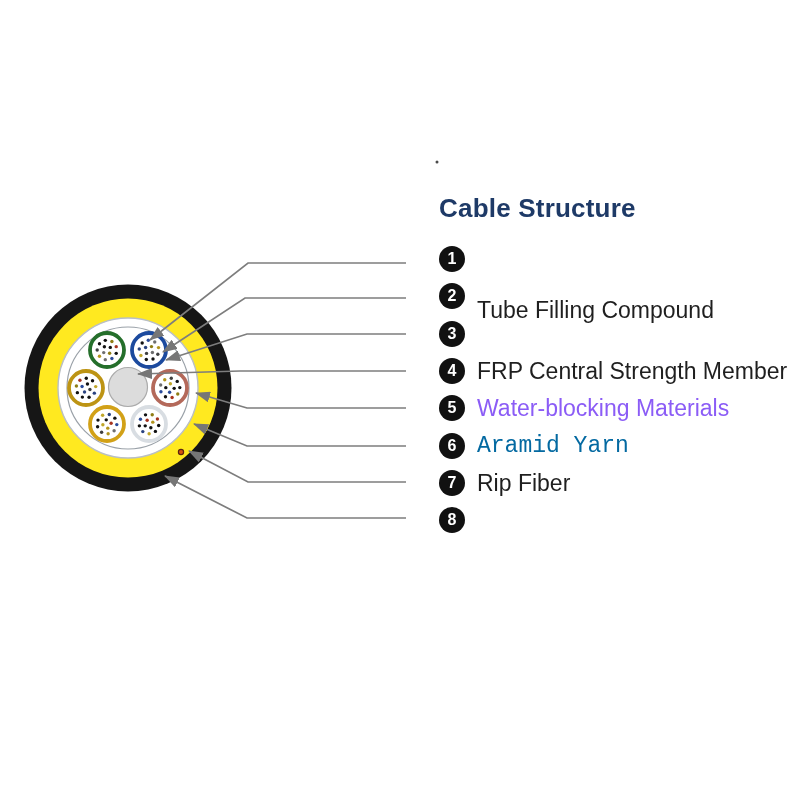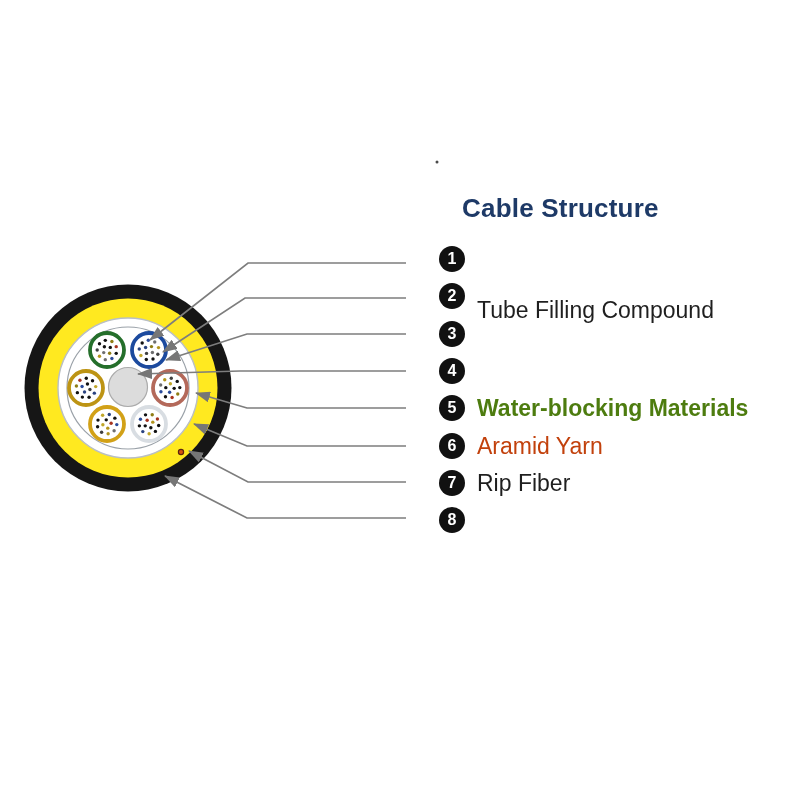--- a/index.html
+++ b/index.html
@@ -139,43 +139,44 @@
     <polyline points="406,298 245,298 163,352" fill="none" stroke="#7d7d7d" stroke-width="1.7" marker-end="url(#ah)"></polyline>
     <polyline points="406,334 247,334 166,360" fill="none" stroke="#7d7d7d" stroke-width="1.7" marker-end="url(#ah)"></polyline>
     <polyline points="406,371 240,371 138,374" fill="none" stroke="#7d7d7d" stroke-width="1.7" marker-end="url(#ah)"></polyline>
     <polyline points="406,408 247,408 196,393" fill="none" stroke="#7d7d7d" stroke-width="1.7" marker-end="url(#ah)"></polyline>
     <polyline points="406,446 247,446 194,424" fill="none" stroke="#7d7d7d" stroke-width="1.7" marker-end="url(#ah)"></polyline>
     <polyline points="406,482 248,482 189,451" fill="none" stroke="#7d7d7d" stroke-width="1.7" marker-end="url(#ah)"></polyline>
     <polyline points="406,518 247,518 165,476" fill="none" stroke="#7d7d7d" stroke-width="1.7" marker-end="url(#ah)"></polyline>
     <circle cx="437" cy="162" r="1.5" fill="#4a4a4a"></circle>
   </svg>
 
-<div class="page-title" style="color: rgb(30, 58, 103); margin-left: 23px;">Cable Structure</div>
+<div class="page-title" style="color: rgb(30, 58, 103);">Cable Structure</div>
 
 <div class="legend">
   <div class="legend-row" style="top:245px">
     <span class="badge" style="background: rgb(17, 17, 17); color: rgb(255, 255, 255);">1</span>
   </div>
   <div class="legend-row" style="top:282px">
     <span class="badge" style="background: rgb(17, 17, 17); color: rgb(255, 255, 255);">2</span>
     <span class="legend-label" style="color: rgb(31, 31, 31); margin-top: 29px;">Tube Filling Compound</span>
   </div>
   <div class="legend-row" style="top:320px">
     <span class="badge" style="background: rgb(17, 17, 17); color: rgb(255, 255, 255);">3</span>
   </div>
   <div class="legend-row" style="top:357px">
     <span class="badge" style="background: rgb(17, 17, 17); color: rgb(255, 255, 255);">4</span>
+    <span class="legend-label" style="color: rgb(31, 31, 31);">FRP Central Strength Member</span>
   </div>
   <div class="legend-row" style="top:394px">
     <span class="badge" style="background: rgb(17, 17, 17); color: rgb(255, 255, 255);">5</span>
-    <span class="legend-label" style="color: #4d7c0f; font-weight: bold;">Water-blocking Materials</span>
+    <span class="legend-label" style="color: #8b5cf6;">Water-blocking Materials</span>
   </div>
   <div class="legend-row" style="top:432px">
     <span class="badge" style="background: rgb(17, 17, 17); color: rgb(255, 255, 255);">6</span>
-    <span class="legend-label" style="color: #c2410c;">Aramid Yarn</span>
+    <span class="legend-label" style="color: #0369a1; font-family: Liberation Mono, monospace;">Aramid Yarn</span>
   </div>
   <div class="legend-row" style="top:469px">
     <span class="badge" style="background: rgb(17, 17, 17); color: rgb(255, 255, 255);">7</span>
     <span class="legend-label" style="color: rgb(31, 31, 31);">Rip Fiber</span>
   </div>
   <div class="legend-row" style="top:506px">
     <span class="badge" style="background: rgb(17, 17, 17); color: rgb(255, 255, 255);">8</span>
   </div>
 </div>
 

